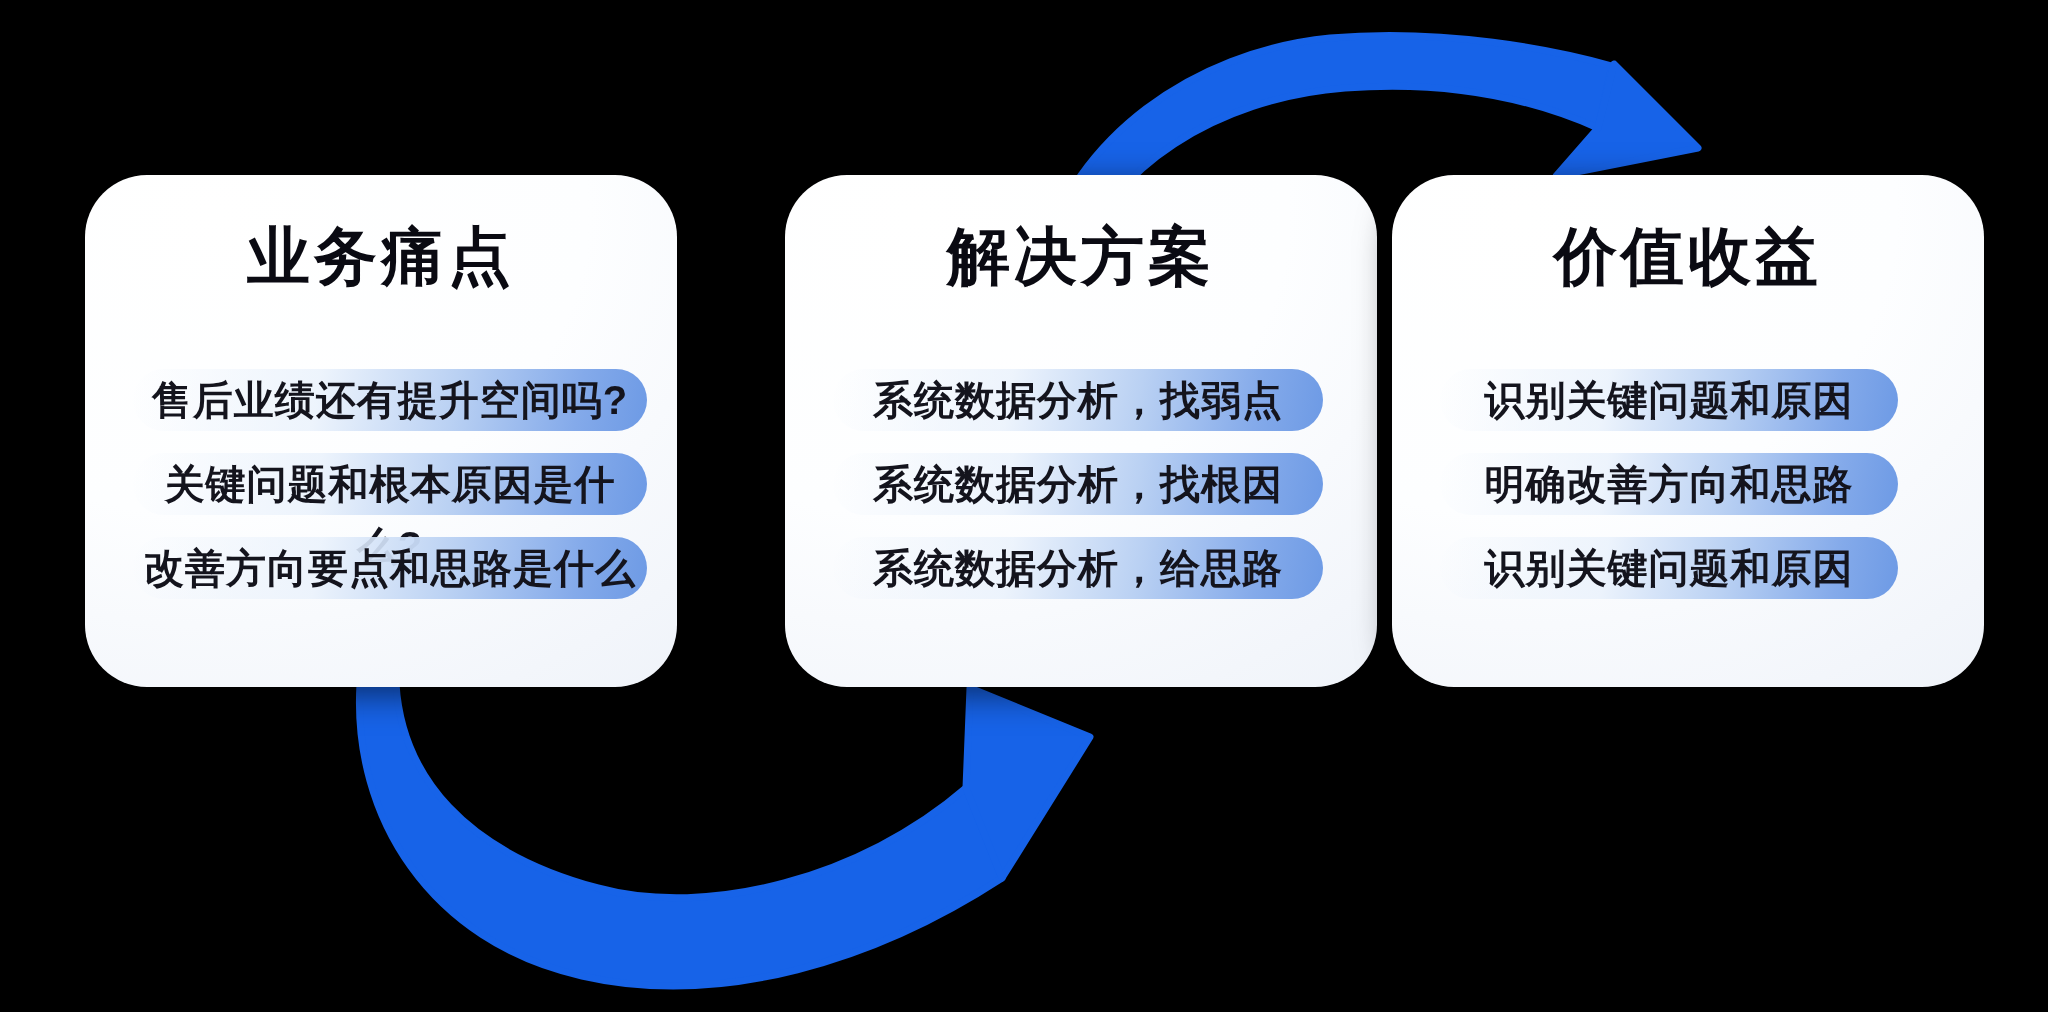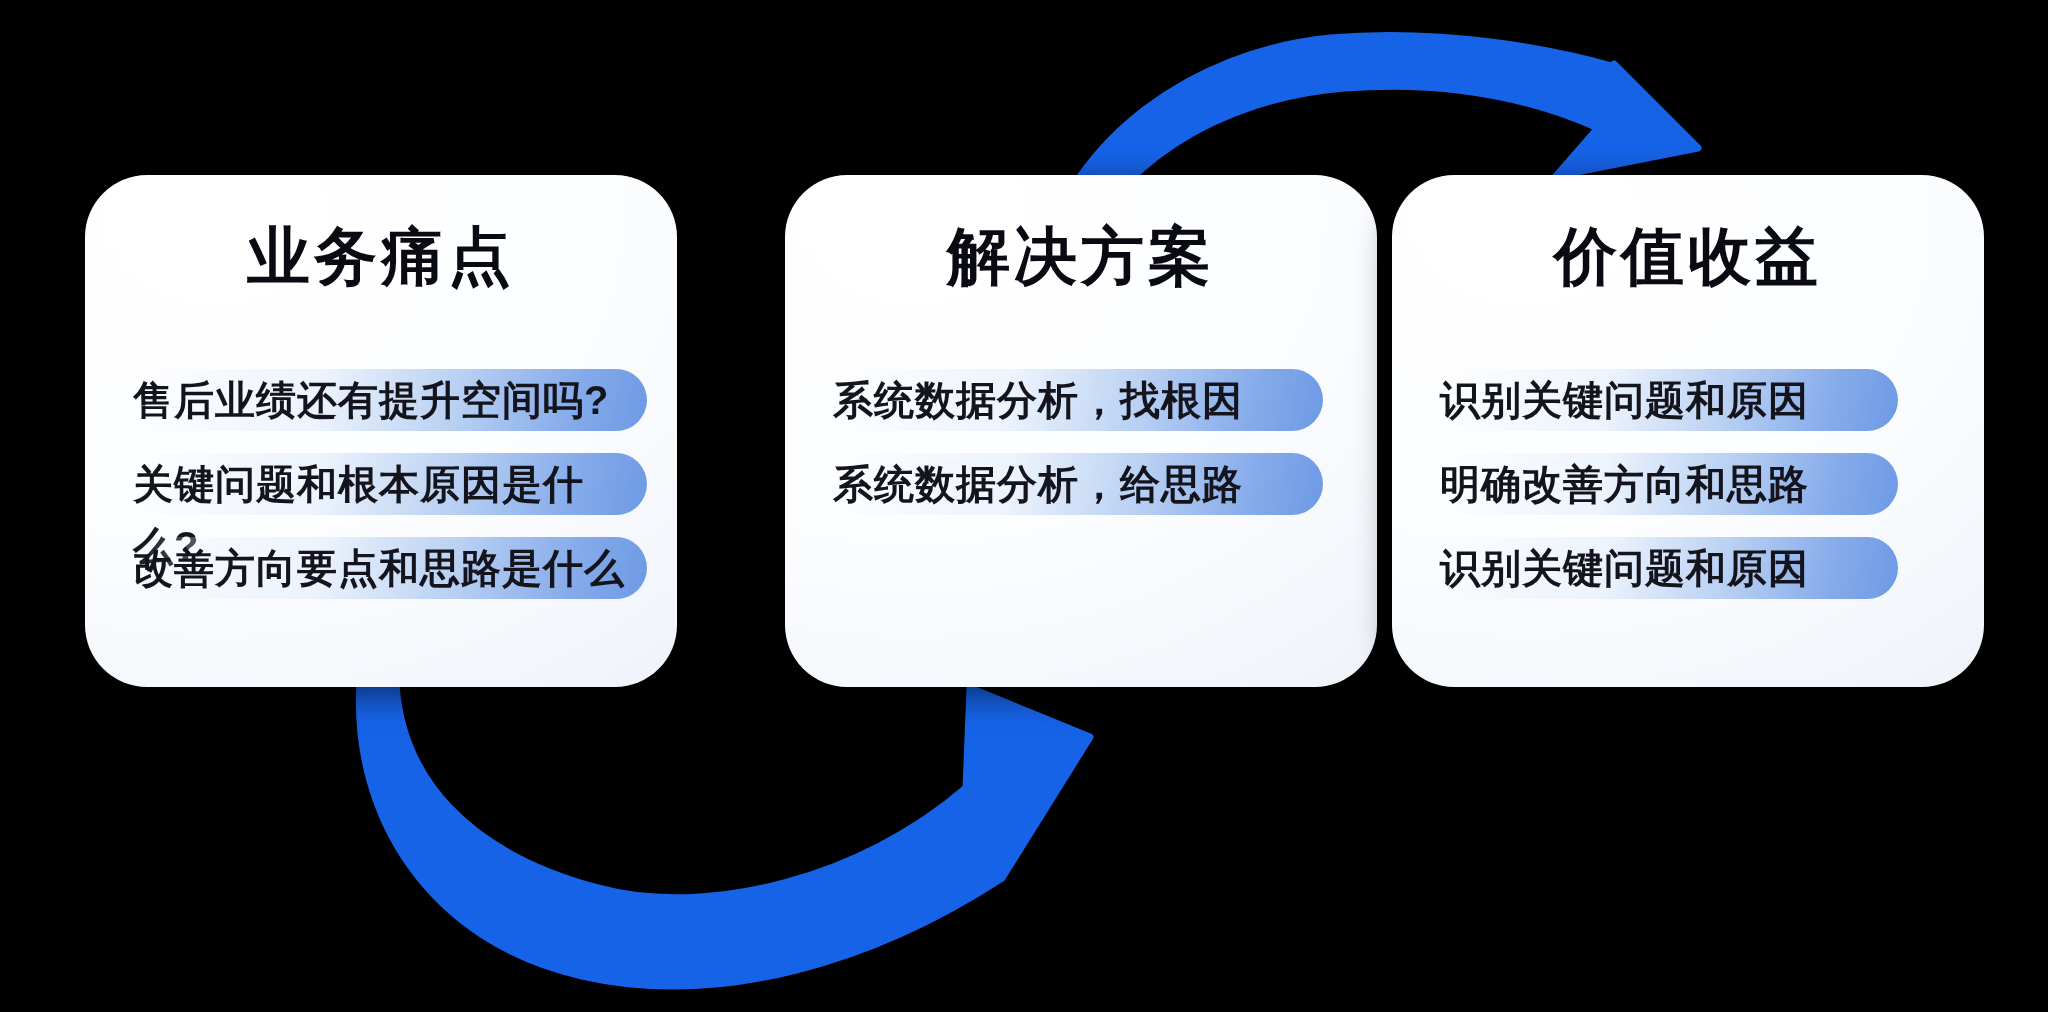--- a/index.html
+++ b/index.html
@@ -53,21 +53,21 @@
     margin-top: 76px;
     display: flex;
     flex-direction: column;
     gap: 22px;
   }
   .pill {
     height: 62px;
     line-height: 62px;
     margin-left: 48px;
     border-radius: 34px;
-    text-align: left;
+    text-align: center;
     font-size: 40px;
     font-weight: 600;
     letter-spacing: 1px;
     color: #14141d;
     background: linear-gradient(100deg,
       rgba(255,255,255,0) 0%,
       rgba(234,242,252,0.85) 36%,
       #bad1f3 62%,
       #84aaea 86%,
       #6d9ae5 100%);
@@ -103,20 +103,21 @@
     <div class="pills">
       <div class="pill">售后业绩还有提升空间吗?</div>
       <div class="pill">关键问题和根本原因是什么?</div>
       <div class="pill">改善方向要点和思路是什么</div>
     </div>
   </div>
 
   <div class="card card-2">
     <h2 class="card-title">解决方案</h2>
     <div class="pills">
+      <div class="pill">系统数据分析，找弱点</div>
       <div class="pill">系统数据分析，找根因</div>
       <div class="pill">系统数据分析，给思路</div>
     </div>
   </div>
 
   <div class="card card-3">
     <h2 class="card-title">价值收益</h2>
     <div class="pills">
       <div class="pill">识别关键问题和原因</div>
       <div class="pill">明确改善方向和思路</div>

